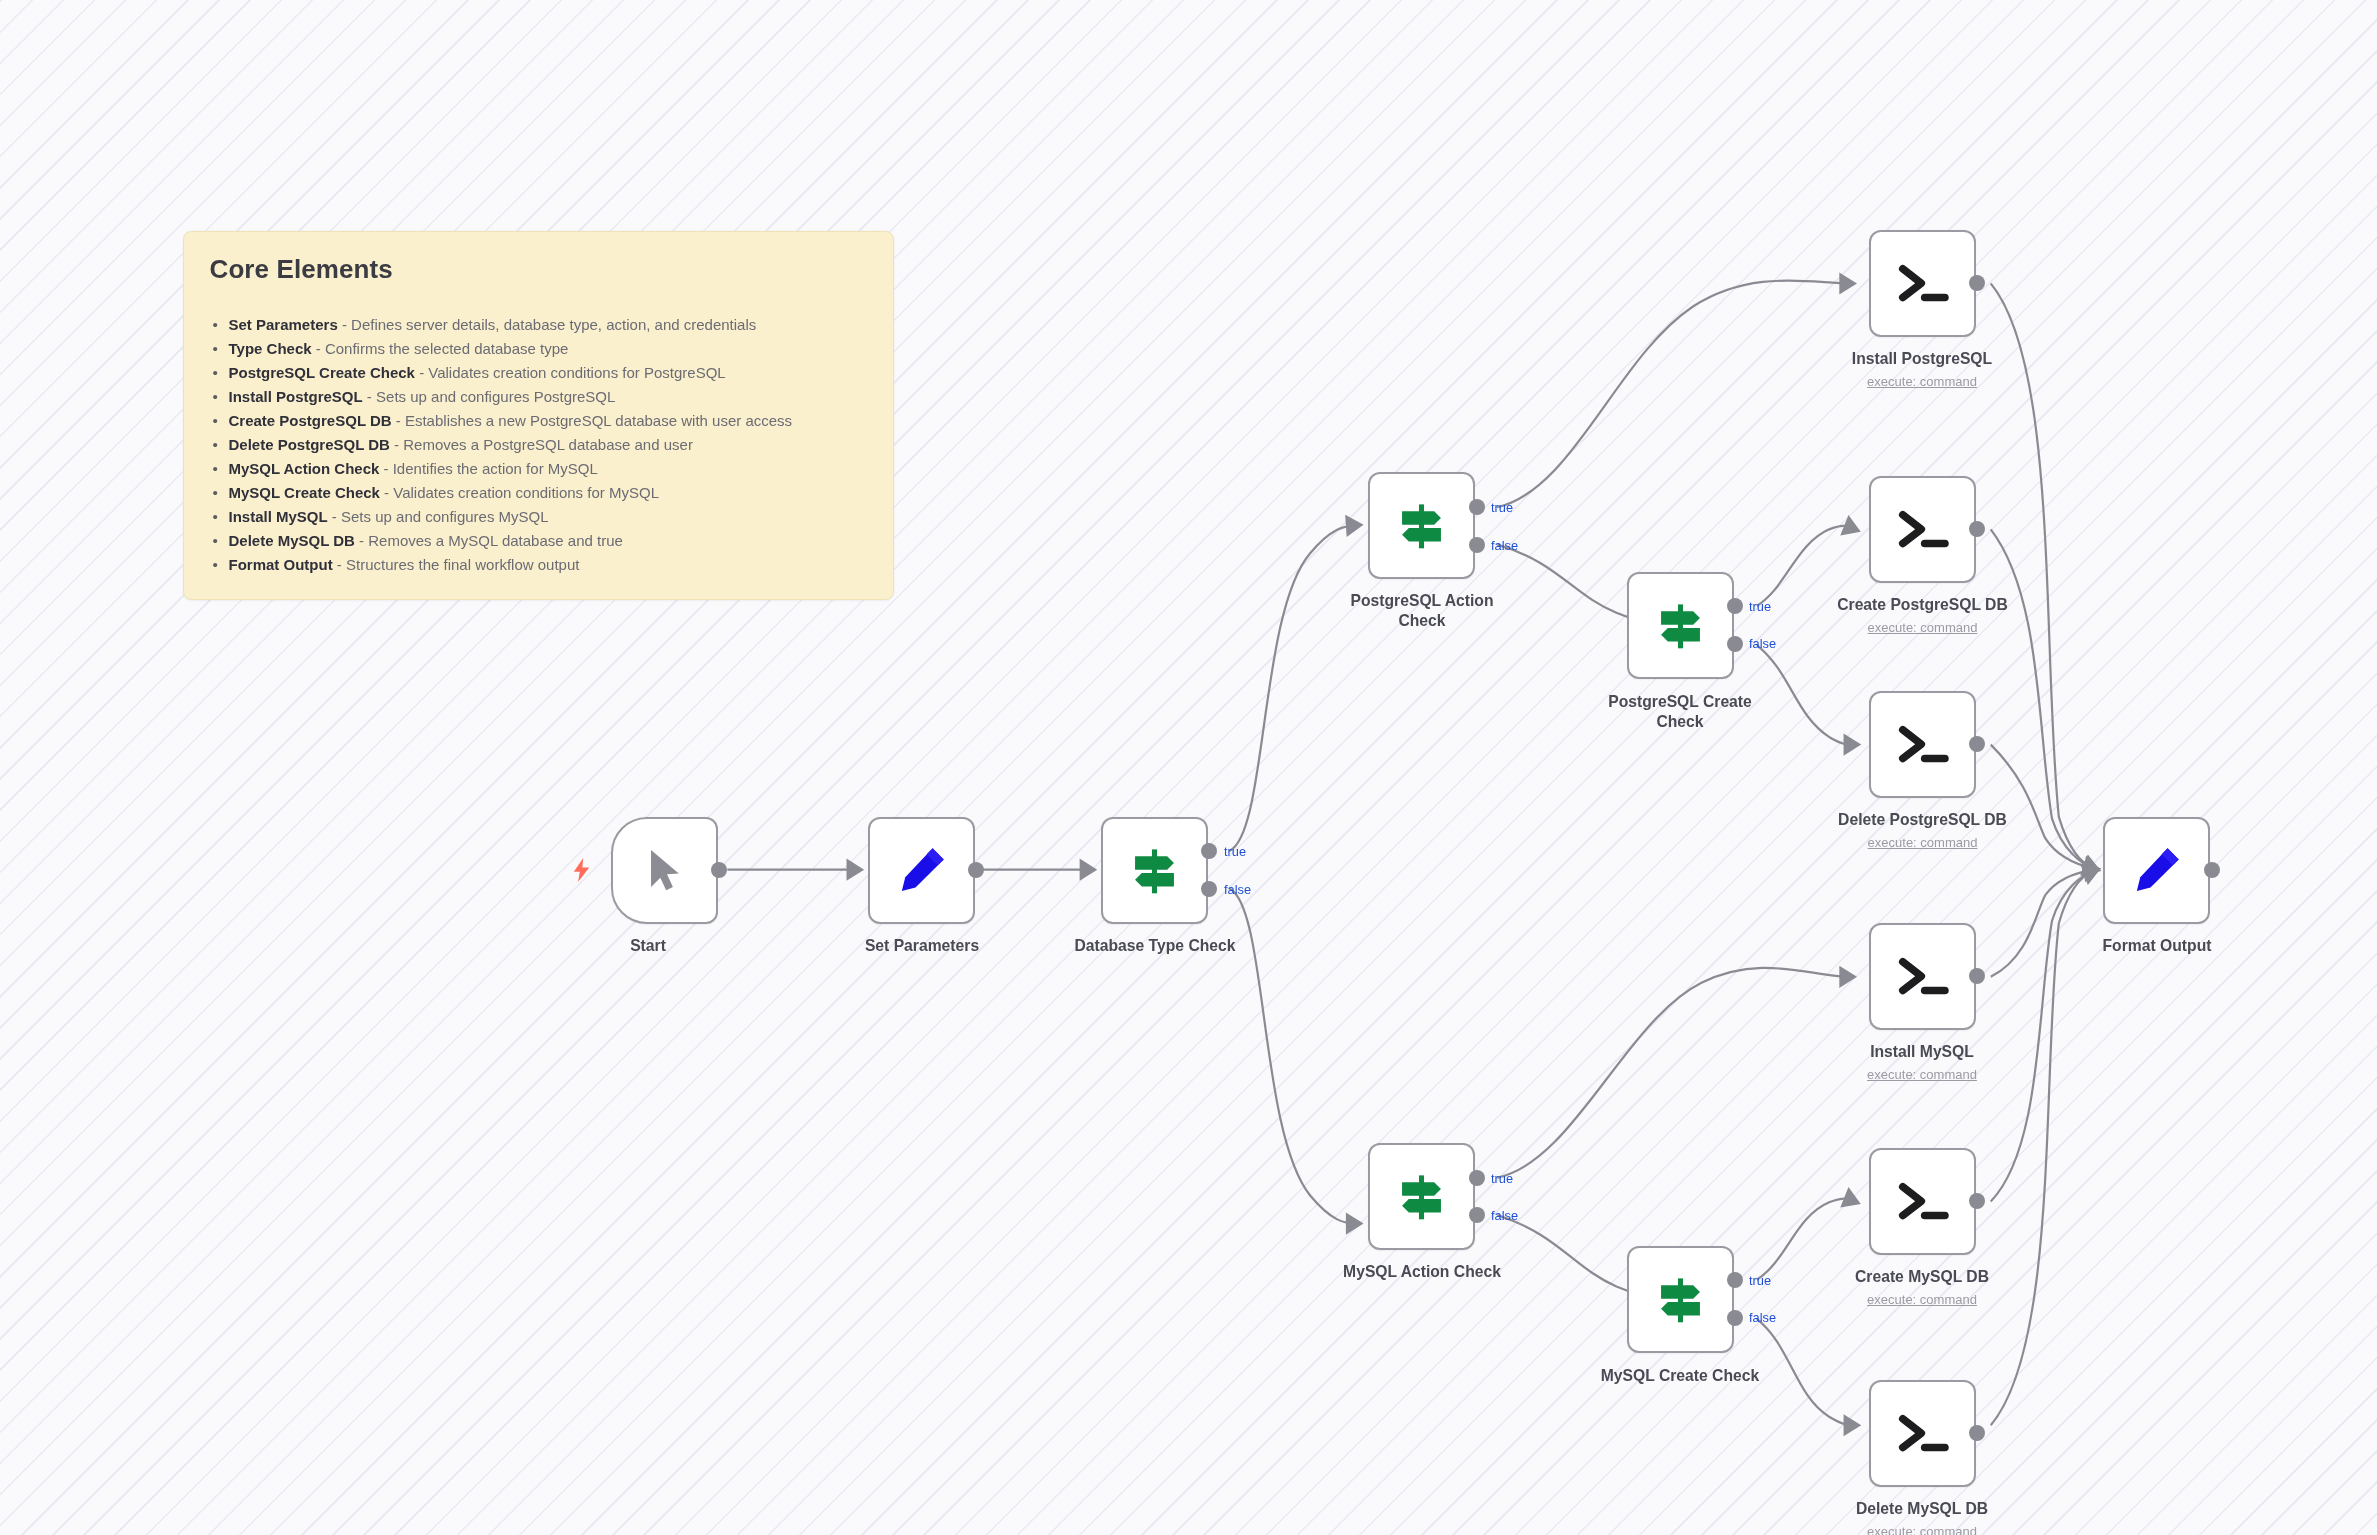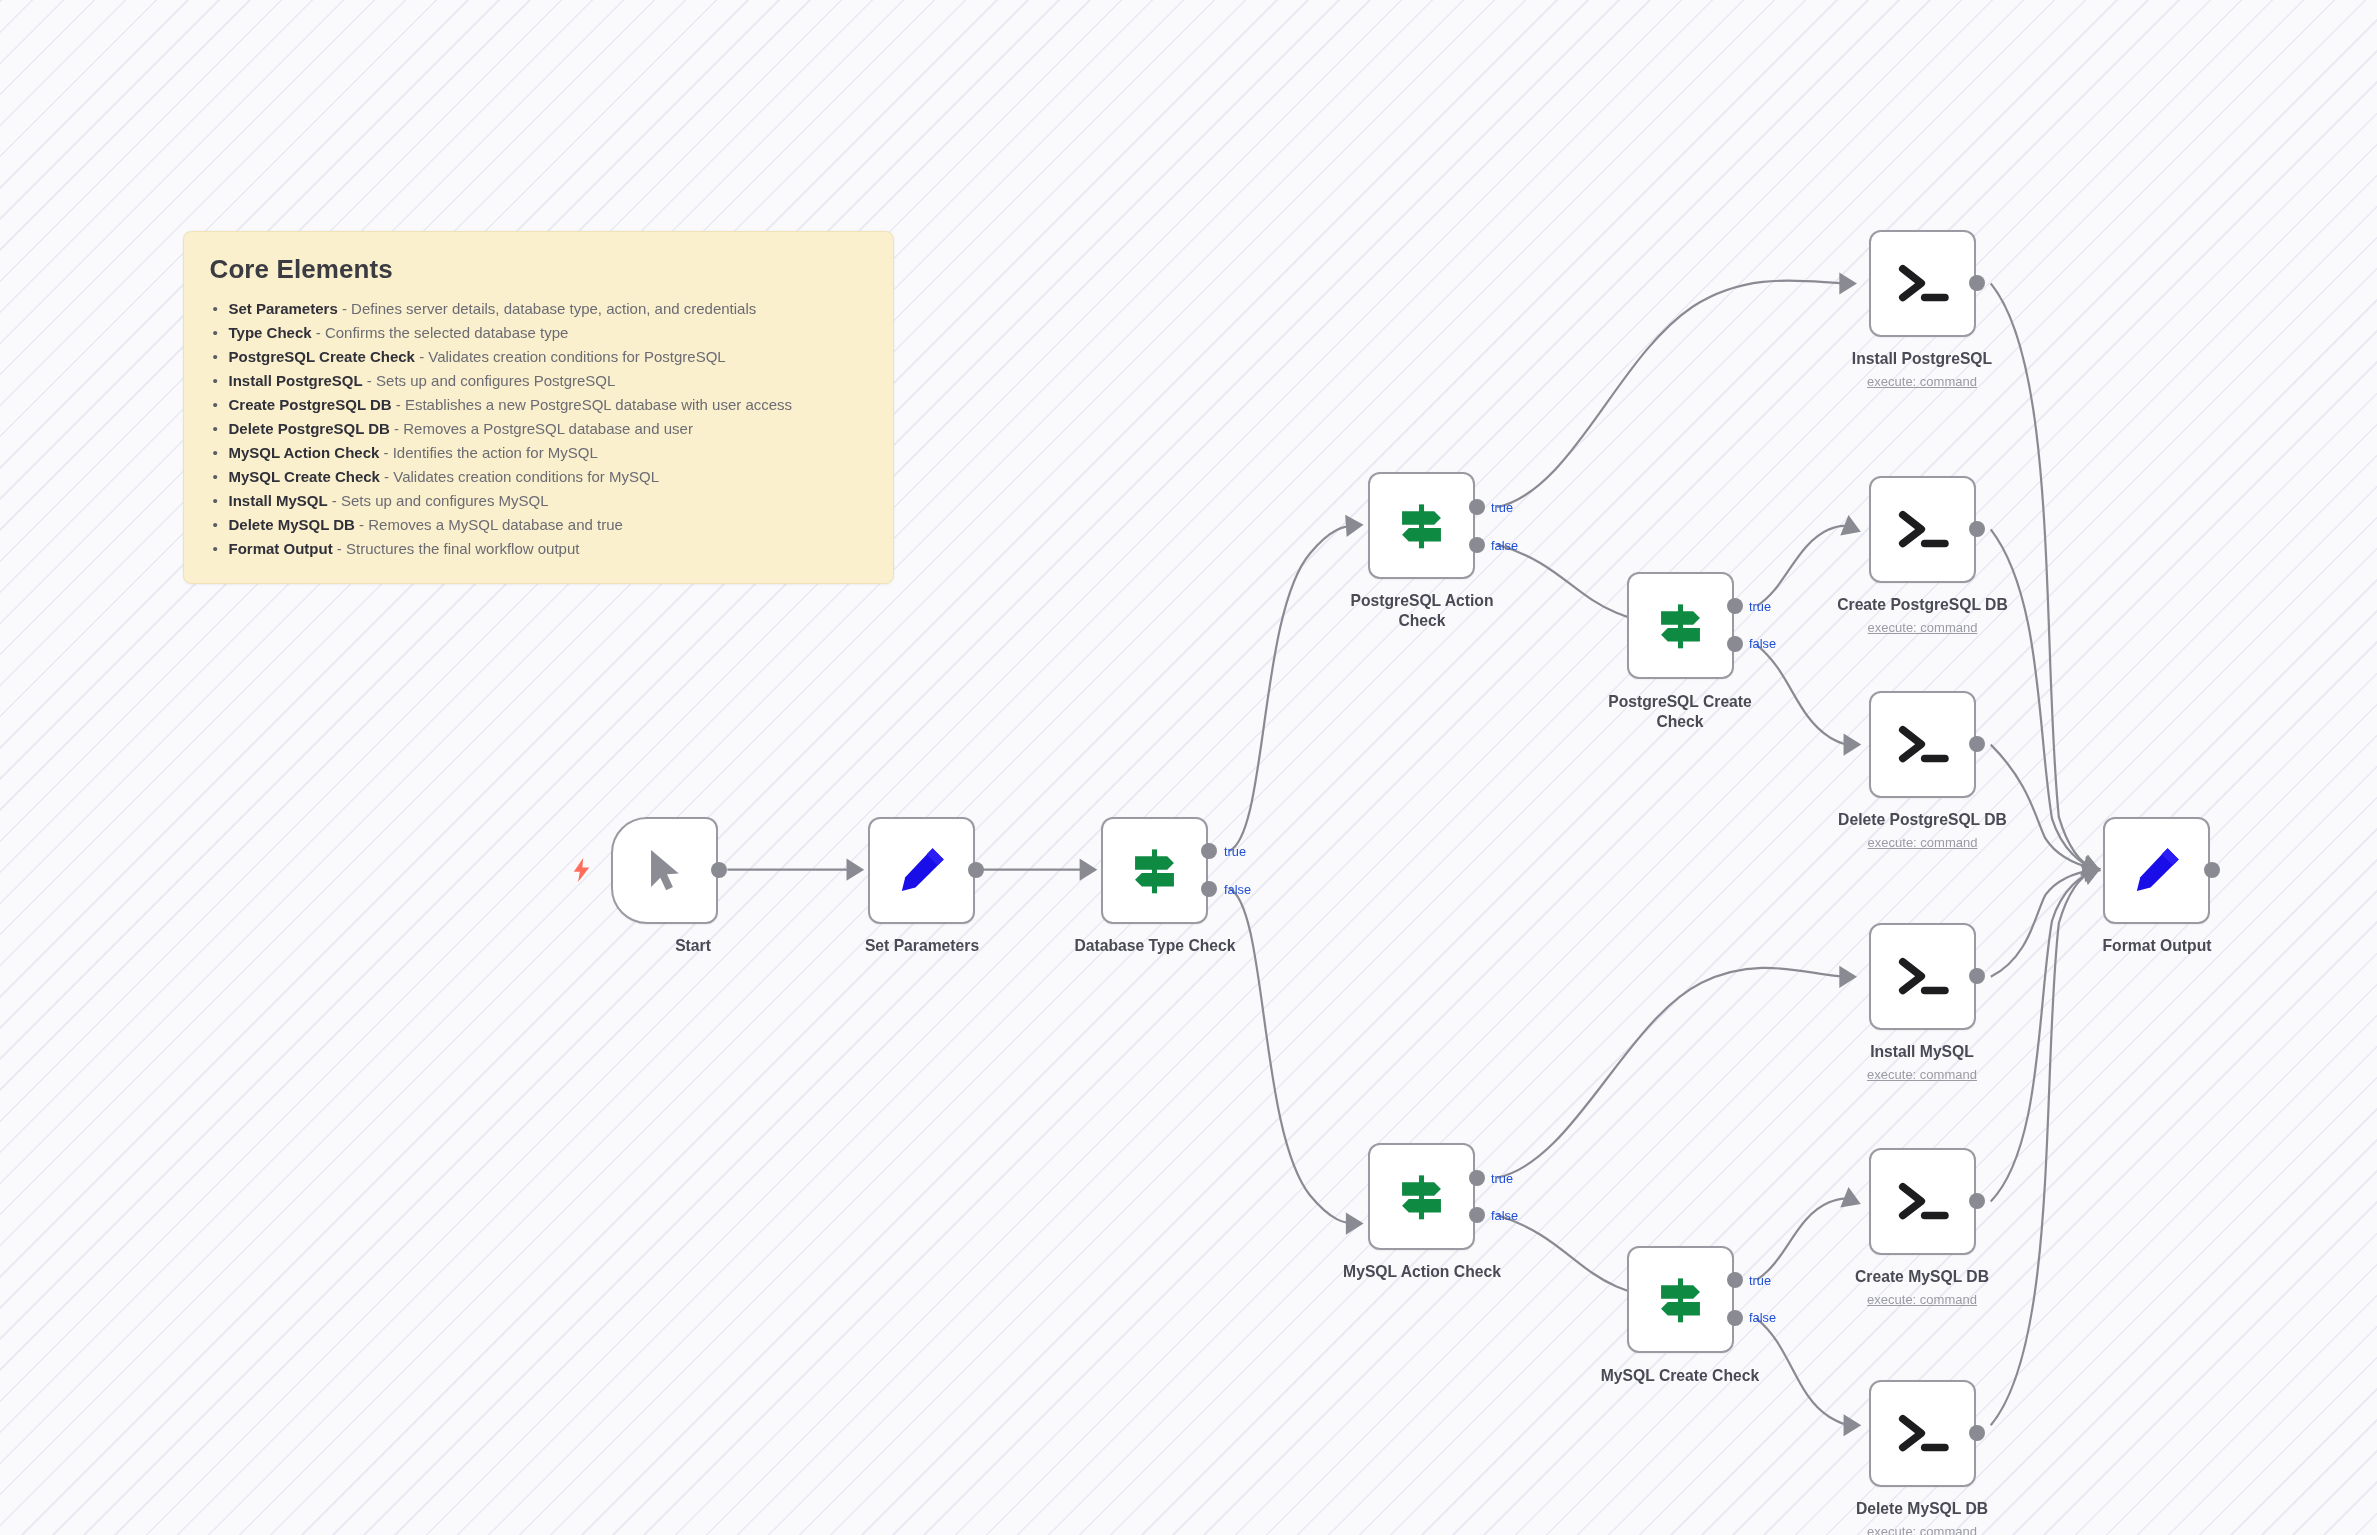--- a/index.html
+++ b/index.html
@@ -27,21 +27,21 @@
   .sticky{
     position:absolute;
     background:#fbf0ce;
     border:0.9px solid #f0e2b6;
     border-radius:8.5px;
     box-shadow:0 0.9px 2.6px rgba(0,0,0,.06);
     box-sizing:border-box;
     padding:22px 25.5px 22px 25.5px;
   }
   .sticky h2{
-    margin:0 0 12px 0;
+    margin:0 0 28px 0;
     font-size:26px;
     font-weight:bold;
     color:#3b3b42;
     letter-spacing:0.1px;
   }
   .sticky ul{margin:0;padding:0 0 0 19px;list-style:none;}
   .sticky li{
     position:relative;
     font-size:15px;
     line-height:24px;
@@ -171,21 +171,21 @@
     <svg class="icon" width="19" height="24" viewBox="0 0 22 28">
         <path d="M13,0 L2,16 L9,16 L7,28 L20,11 L12,11 Z" fill="#ff6d5a"></path>
       </svg>
   </div>
   <div class="nbox trigger" style="left:611px;top:817px;width:107px;height:107px;">
     <svg class="icon" width="37" height="46" viewBox="0 0 44 54">
       <path d="M6,2 L6,46 L17,35 L24,50 L32,46 L25,31 L39,30 Z" fill="#8c8c95"></path>
     </svg>
   </div>
   <div class="dot" style="left:711px;top:862px;"></div>
-  <div class="nlabel" style="left:624px;top:936px;width:138px;">Start</div>
+  <div class="nlabel" style="left:579px;top:936px;width:138px;">Start</div>
 </div>
 
 <div class="node">
   <div class="nbox" style="left:868px;top:817px;width:107px;height:107px;">
     <svg class="icon" width="53" height="53" viewBox="0 0 62 62">
       <path d="M44,5 L57,18 L24,51 L8,55 L12,39 Z" fill="#1a0ee8"></path>
       <path d="M44,5 L57,18 L50,25 L37,12 Z" fill="#2a1ef5"></path>
     </svg>
   </div>
   <div class="dot" style="left:968px;top:862px;"></div>

